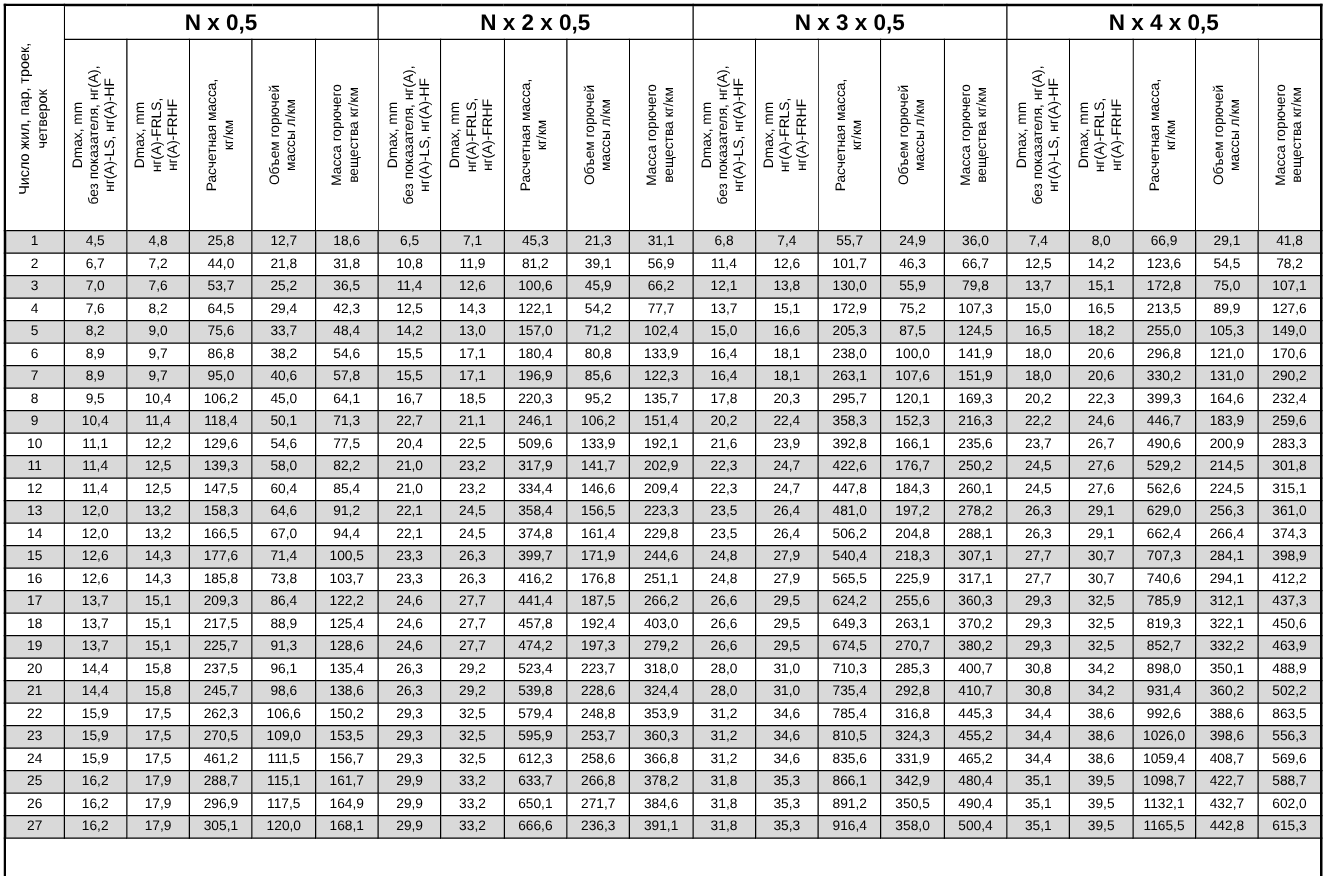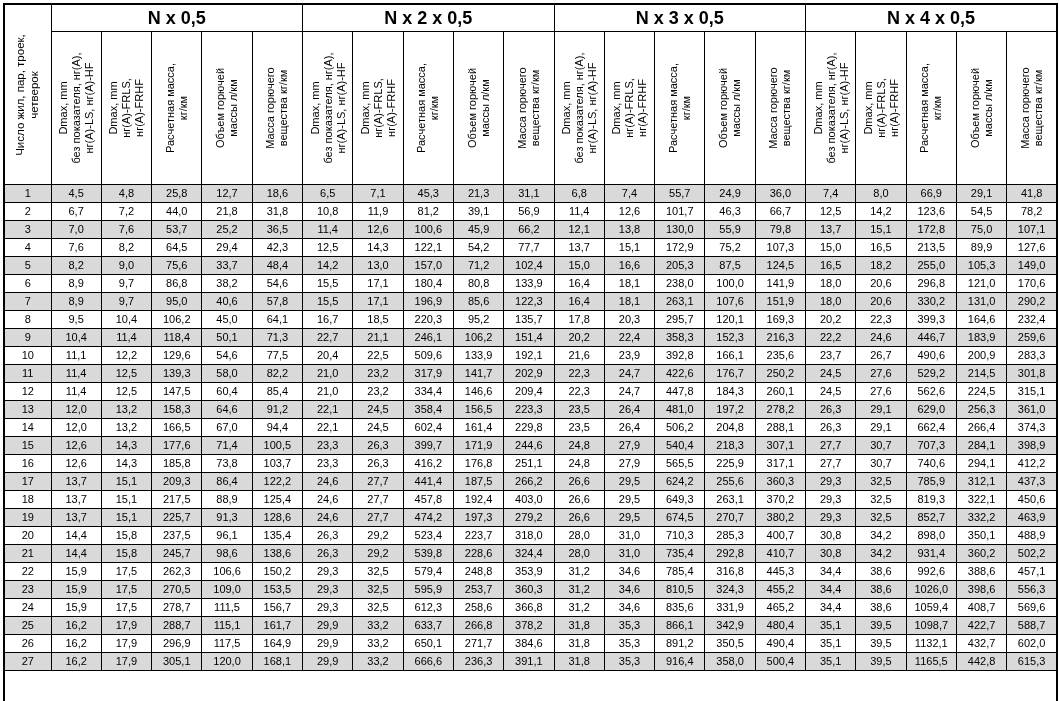--- a/index.html
+++ b/index.html
@@ -443,21 +443,21 @@
         </tr>
         <tr>
           <td>14</td>
           <td>12,0</td>
           <td>13,2</td>
           <td>166,5</td>
           <td>67,0</td>
           <td>94,4</td>
           <td>22,1</td>
           <td>24,5</td>
-          <td>602,4</td>
+          <td>374,8</td>
           <td>161,4</td>
           <td>229,8</td>
           <td>23,5</td>
           <td>26,4</td>
           <td>506,2</td>
           <td>204,8</td>
           <td>288,1</td>
           <td>26,3</td>
           <td>29,1</td>
           <td>662,4</td>
@@ -639,21 +639,21 @@
           <td>353,9</td>
           <td>31,2</td>
           <td>34,6</td>
           <td>785,4</td>
           <td>316,8</td>
           <td>445,3</td>
           <td>34,4</td>
           <td>38,6</td>
           <td>992,6</td>
           <td>388,6</td>
-          <td>457,1</td>
+          <td>863,5</td>
         </tr>
         <tr>
           <td>23</td>
           <td>15,9</td>
           <td>17,5</td>
           <td>270,5</td>
           <td>109,0</td>
           <td>153,5</td>
           <td>29,3</td>
           <td>32,5</td>
@@ -668,21 +668,21 @@
           <td>34,4</td>
           <td>38,6</td>
           <td>1026,0</td>
           <td>398,6</td>
           <td>556,3</td>
         </tr>
         <tr>
           <td>24</td>
           <td>15,9</td>
           <td>17,5</td>
-          <td>278,7</td>
+          <td>461,2</td>
           <td>111,5</td>
           <td>156,7</td>
           <td>29,3</td>
           <td>32,5</td>
           <td>612,3</td>
           <td>258,6</td>
           <td>366,8</td>
           <td>31,2</td>
           <td>34,6</td>
           <td>835,6</td>

